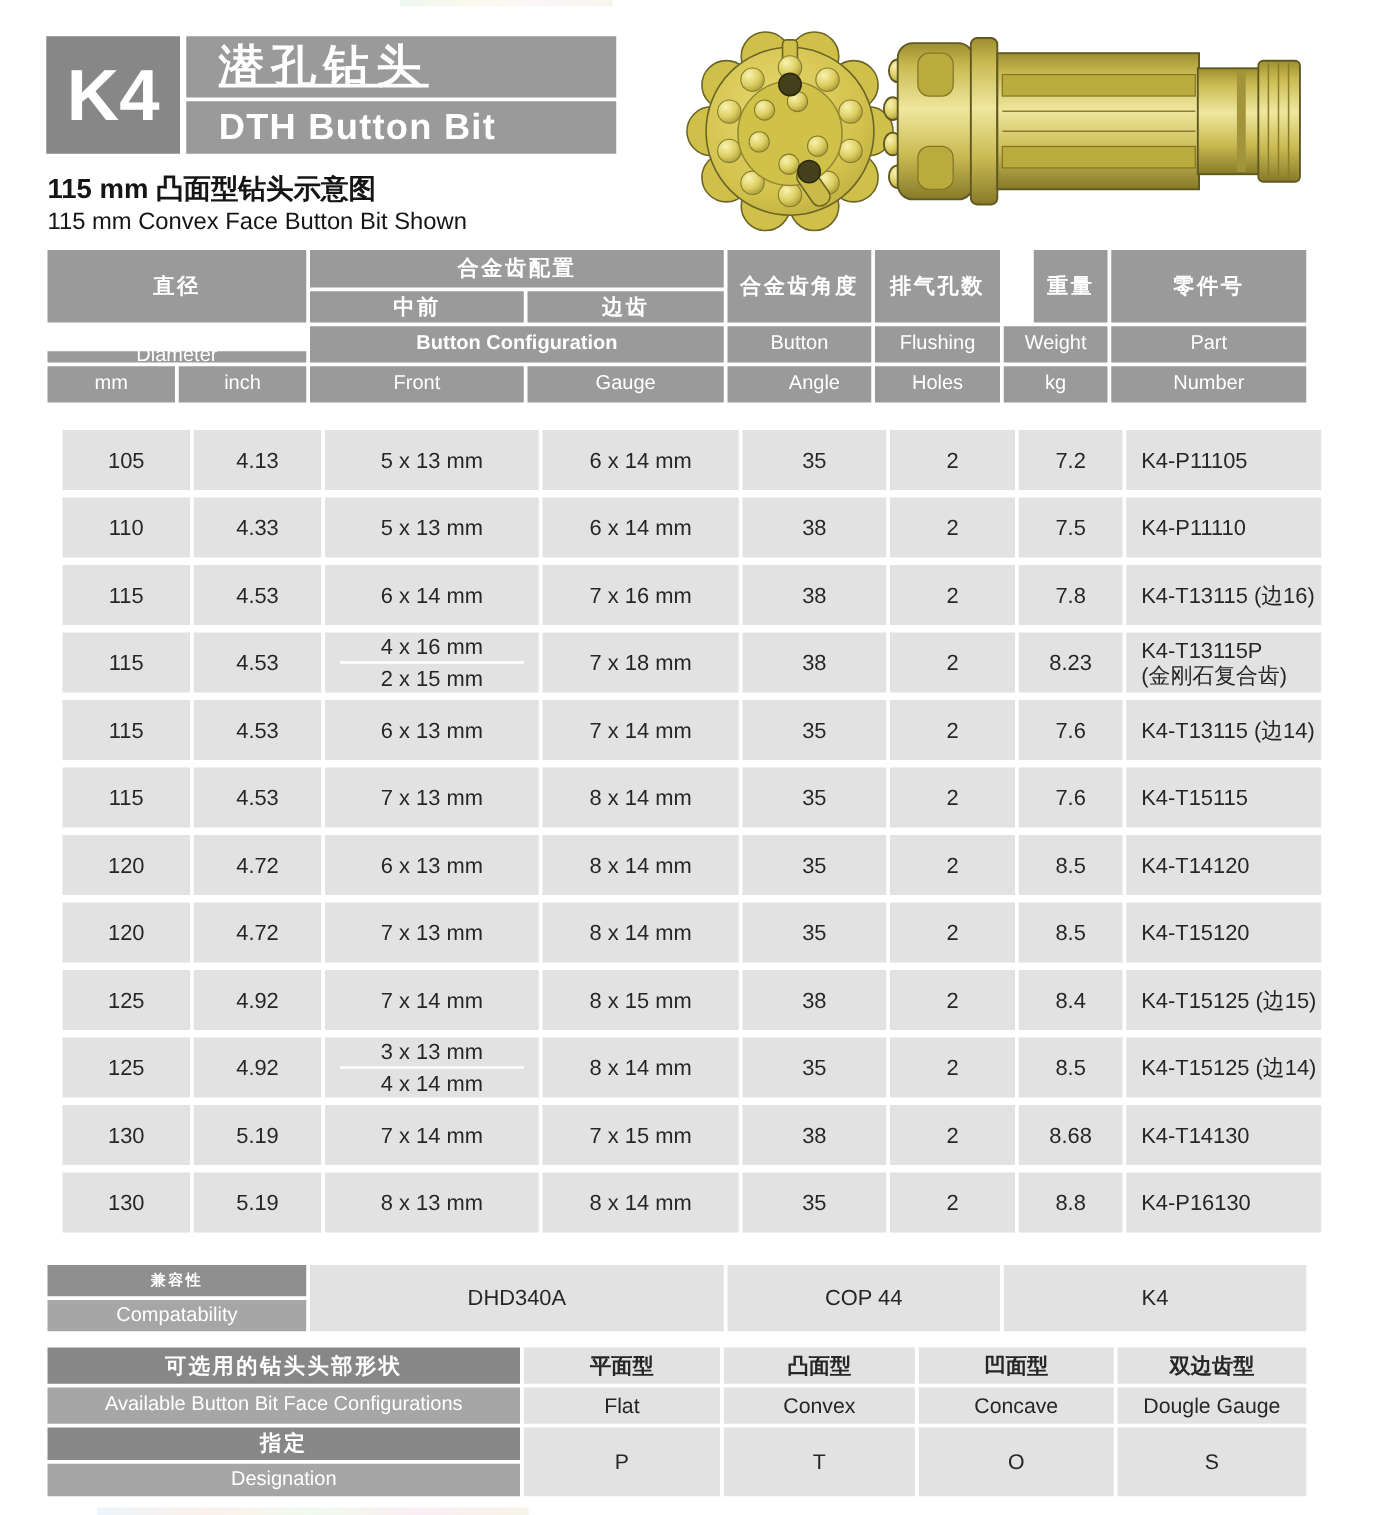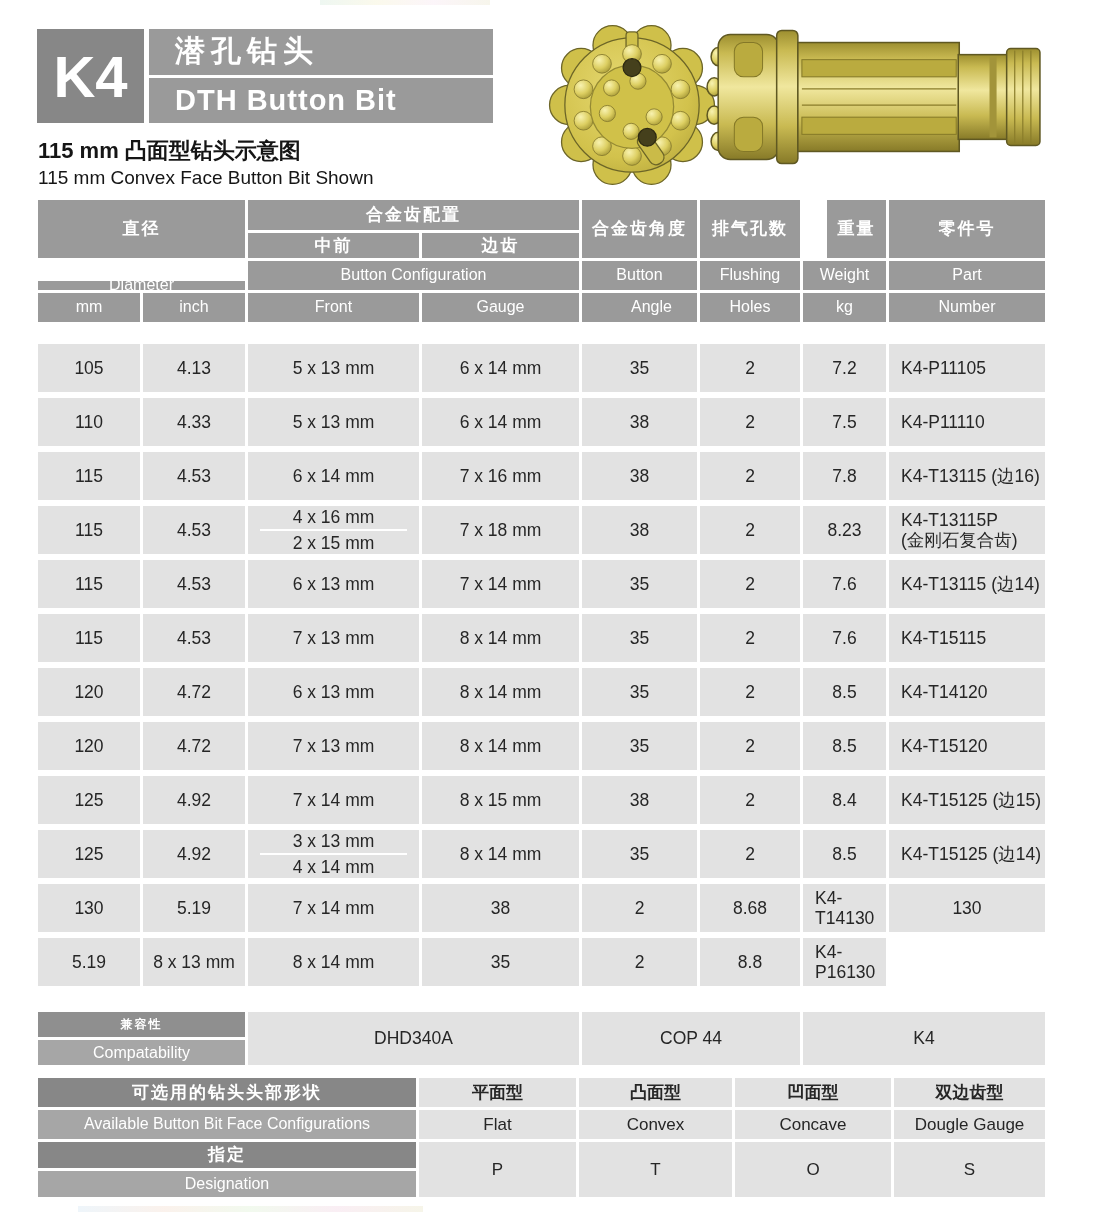--- a/index.html
+++ b/index.html
@@ -7,21 +7,21 @@
         font-family:"Liberation Sans","DejaVu Sans",sans-serif;color:#262626;}
 
   
   .model-box{position:absolute;left:37px;top:29px;width:107px;height:94px;background:#878787;
              display:flex;align-items:center;justify-content:center;color:#fff;
              font-size:58px;font-weight:bold;}
   .title-box{position:absolute;left:149px;top:29px;width:344px;height:94px;
              display:flex;flex-direction:column;gap:3px;}
   .title-box .trow{flex:1;background:#9a9a9a;color:#fff;display:flex;align-items:center;
              padding-left:26px;font-weight:bold;}
-  .title-zh{font-size:30px;letter-spacing:6px;}
+  .title-zh{font-size:36px;letter-spacing:6px;text-decoration:underline;}
   .title-en{font-size:29px;letter-spacing:1px;}
   .subtitle-zh{position:absolute;left:38px;top:136px;font-size:22px;font-weight:bold;color:#151515;}
   .subtitle-en{position:absolute;left:38px;top:167px;font-size:19px;color:#151515;}
 
   .artifact-top{position:absolute;left:320px;top:0;width:170px;height:5px;opacity:.35;
     background:linear-gradient(90deg,#cfe8d8,#f3efc9,#f6e3ef,#e8e4c8);}
   .artifact-bottom{position:absolute;left:78px;top:1206px;width:345px;height:6px;opacity:.35;
     background:linear-gradient(90deg,#cfe3f2,#f3d9c9,#d9f0cf,#f0cfe0,#e6e2bf);}
 
   
@@ -34,21 +34,21 @@
      grid-template-rows:30px 25px 29px 29px;column-gap:3px;row-gap:3px;}
   .hdr{background:#9a9a9a;color:#fff;display:flex;align-items:center;justify-content:center;
        font-size:16px;text-align:center;line-height:1.05;}
   .hdr.zh{font-size:17px;font-weight:bold;letter-spacing:2px;}
   .hdr.dark{background:#878787;}
   .hdr.light{background:#a6a6a6;}
   .sp-r13{grid-row:1/3;}
   .sp-c12{grid-column:1/3;}
   .sp-c34{grid-column:3/5;}
 
-  .spec-body{position:absolute;left:38px;top:344px;display:grid;
+  .spec-body{position:absolute;left:50px;top:344px;display:grid;
      grid-template-columns:102px 102px 171px 157px 115px 100px 83px 156px;
      grid-auto-rows:48px;column-gap:3px;row-gap:6px;}
   .cell{background:#e2e2e2;display:flex;align-items:center;justify-content:center;
         font-size:17.5px;color:#262626;text-align:center;line-height:1.15;}
   .cell.part{justify-content:flex-start;padding-left:12px;text-align:left;}
   .cell.split{flex-direction:column;justify-content:center;padding:12px;}
   .cell.split span{display:block;width:100%;text-align:center;padding:2px 0;}
   .cell.split span.sub2{border-top:2px solid #fff;}
   .cell.twolines{flex-direction:column;align-items:flex-start;justify-content:center;}
   .cell.twolines span{display:block;line-height:1.15;}
@@ -180,21 +180,21 @@
     <div class="hdr zh sp-c12 sp-r13">直径</div>
     <div class="hdr zh sp-c34">合金齿配置</div>
     <div class="hdr zh" style="grid-column:5;grid-row:1/3;">合金齿角度</div>
     <div class="hdr zh" style="grid-column:6;grid-row:1/3;">排气孔数</div>
     <div class="hdr zh" style="grid-column:7;grid-row:1/3;margin-left:24px;">重量</div>
     <div class="hdr zh" style="grid-column:8;grid-row:1/3;">零件号</div>
     <div class="hdr zh" style="grid-column:3;grid-row:2;">中前</div>
     <div class="hdr zh" style="grid-column:4;grid-row:2;">边齿</div>
 
     <div class="hdr sp-c12" style="grid-row:3;margin-top:20px;">Diameter</div>
-    <div class="hdr sp-c34" style="grid-row:3;">Button Configuration</div>
+    <div class="hdr sp-c34" style="grid-row:3;font-weight:bold;">Button Configuration</div>
     <div class="hdr" style="grid-column:5;grid-row:3;">Button</div>
     <div class="hdr" style="grid-column:6;grid-row:3;">Flushing</div>
     <div class="hdr" style="grid-column:7;grid-row:3;">Weight</div>
     <div class="hdr" style="grid-column:8;grid-row:3;">Part</div>
 
     <div class="hdr" style="grid-column:1;grid-row:4;">mm</div>
     <div class="hdr" style="grid-column:2;grid-row:4;">inch</div>
     <div class="hdr" style="grid-column:3;grid-row:4;">Front</div>
     <div class="hdr" style="grid-column:4;grid-row:4;">Gauge</div>
     <div class="hdr" style="grid-column:5;grid-row:4;padding-left:24px;">Angle</div>
@@ -300,20 +300,21 @@
     </div>
     <div class="cell">8 x 14 mm</div>
     <div class="cell">35</div>
     <div class="cell">2</div>
     <div class="cell">8.5</div>
     <div class="cell part">K4-T15125 (边14)</div>
 
     <div class="cell">130</div>
     <div class="cell">5.19</div>
     <div class="cell">7 x 14 mm</div>
+    <div class="cell">7 x 15 mm</div>
     <div class="cell">38</div>
     <div class="cell">2</div>
     <div class="cell">8.68</div>
     <div class="cell part">K4-T14130</div>
 
     <div class="cell">130</div>
     <div class="cell">5.19</div>
     <div class="cell">8 x 13 mm</div>
     <div class="cell">8 x 14 mm</div>
     <div class="cell">35</div>

